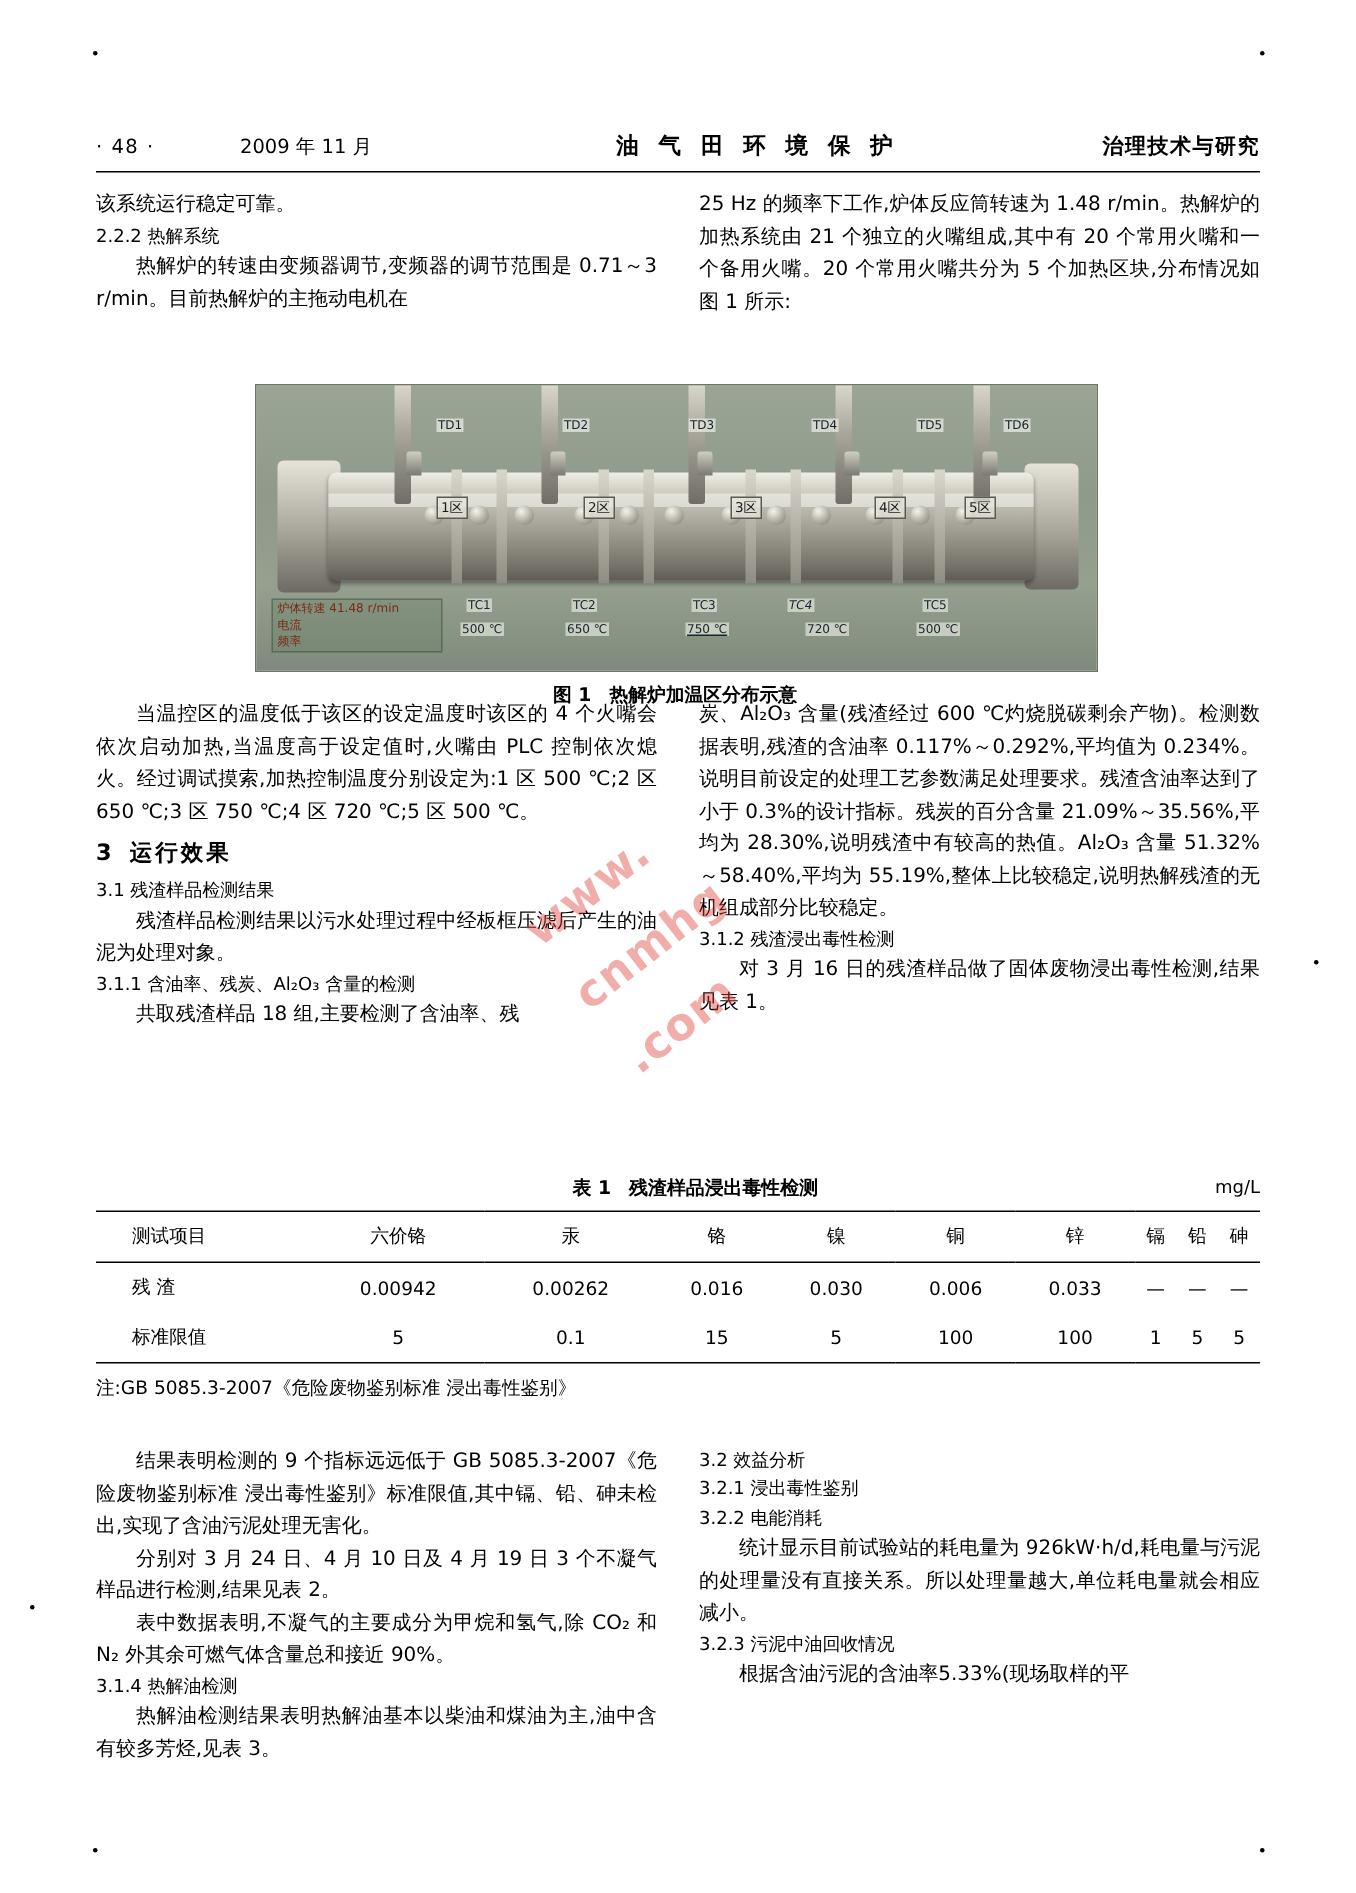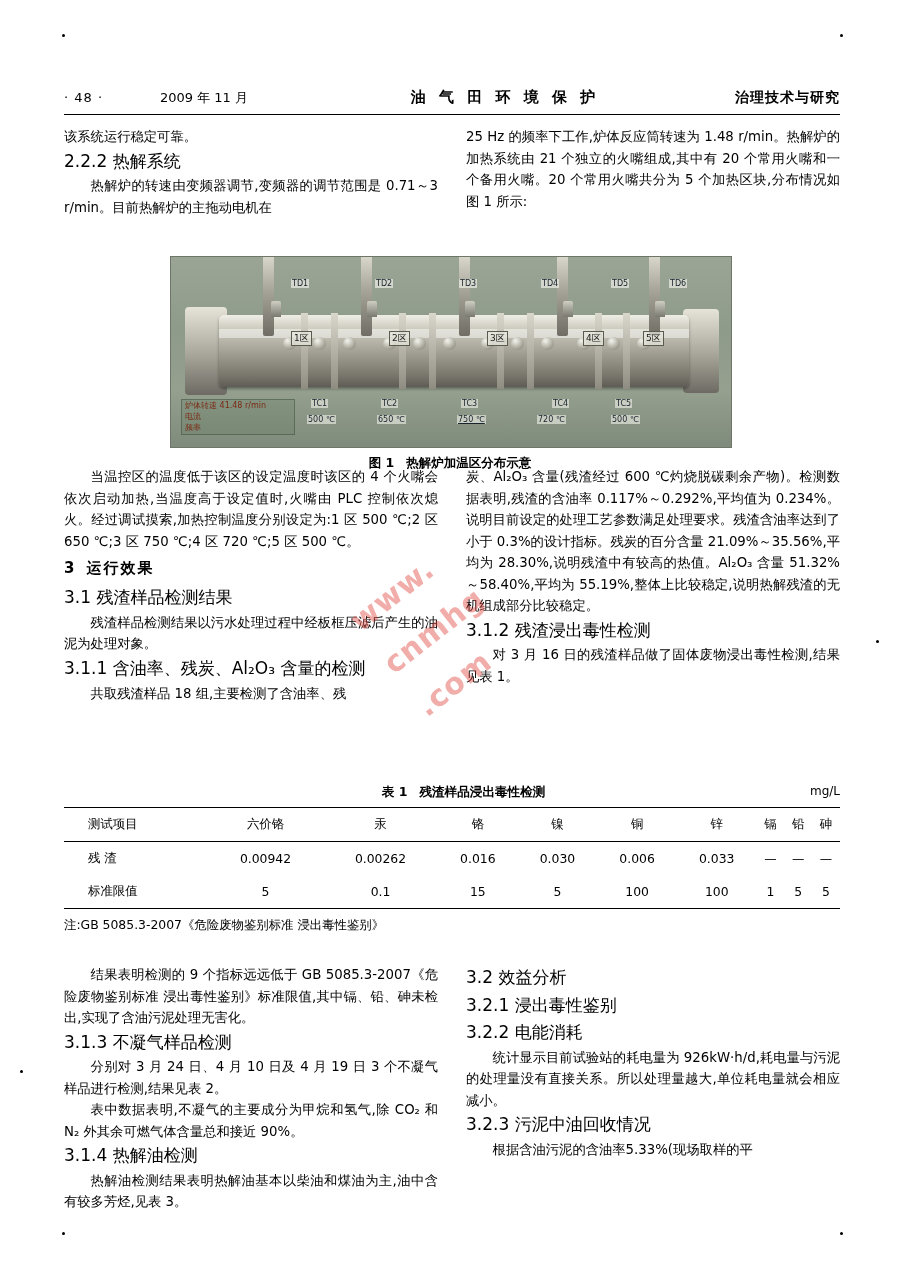--- a/index.html
+++ b/index.html
@@ -87,21 +87,21 @@
   .col.left  { left: 64px; }
   .col.right { left: 466px; }
 
   p {
     margin: 0;
     text-indent: 0;
   }
   p.ind { text-indent: 2em; }
   .h2 {
     margin: 0;
-    font-size: 17px;
+    font-size: 12px;
     font-weight: normal;
   }
   .h-sec {
     margin: 0;
     font-size: 15px;
     font-weight: bold;
     letter-spacing: 2px;
   }
   .h-sec .num { margin-right: 10px; }
   .sp { height: 4px; }
@@ -390,21 +390,21 @@
       <div class="toplabel" style="left:120px; top:22px;">TD1</div>
       <div class="toplabel" style="left:204px; top:22px;">TD2</div>
       <div class="toplabel" style="left:288px; top:22px;">TD3</div>
       <div class="toplabel" style="left:370px; top:22px;">TD4</div>
       <div class="toplabel" style="left:440px; top:22px;">TD5</div>
       <div class="toplabel" style="left:498px; top:22px;">TD6</div>
 
       <div class="botlabel" style="left:140px; top:142px;">TC1</div>
       <div class="botlabel" style="left:210px; top:142px;">TC2</div>
       <div class="botlabel" style="left:290px; top:142px;">TC3</div>
-      <div class="botlabel" style="left:381px; top:142px;">TC4</div>
+      <div class="botlabel" style="left:354px; top:142px;font-style:italic;">TC4</div>
       <div class="botlabel" style="left:444px; top:142px;">TC5</div>
 
       <div class="botlabel" style="left:136px; top:158px;">500 ℃</div>
       <div class="botlabel" style="left:206px; top:158px;">650 ℃</div>
       <div class="botlabel" style="left:286px; top:158px;text-decoration:underline;">750 ℃</div>
       <div class="botlabel" style="left:366px; top:158px;">720 ℃</div>
       <div class="botlabel" style="left:440px; top:158px;">500 ℃</div>
 
       <div class="ductpanel">
         <span>炉体转速  41.48 r/min</span>
@@ -487,21 +487,20 @@
           <td>5</td>
           <td>5</td>
         </tr>
       </tbody>
     </table>
     <div class="tbl-note">注:GB 5085.3-2007《危险废物鉴别标准 浸出毒性鉴别》</div>
   </div>
 
   <div class="bottom-left">
     <p class="ind">结果表明检测的 9 个指标远远低于 GB 5085.3-2007《危险废物鉴别标准 浸出毒性鉴别》标准限值,其中镉、铅、砷未检出,实现了含油污泥处理无害化。</p>
-    <p class="h2">3.1.3 不凝气样品检测</p>
     <p class="ind">分别对 3 月 24 日、4 月 10 日及 4 月 19 日 3 个不凝气样品进行检测,结果见表 2。</p>
     <p class="ind">表中数据表明,不凝气的主要成分为甲烷和氢气,除 CO₂ 和 N₂ 外其余可燃气体含量总和接近 90%。</p>
     <p class="h2">3.1.4 热解油检测</p>
     <p class="ind">热解油检测结果表明热解油基本以柴油和煤油为主,油中含有较多芳烃,见表 3。</p>
   </div>
 
   <div class="bottom-right">
     <p class="h2">3.2 效益分析</p>
     <p class="h2">3.2.1 浸出毒性鉴别</p>
     <p class="h2">3.2.2 电能消耗</p>

